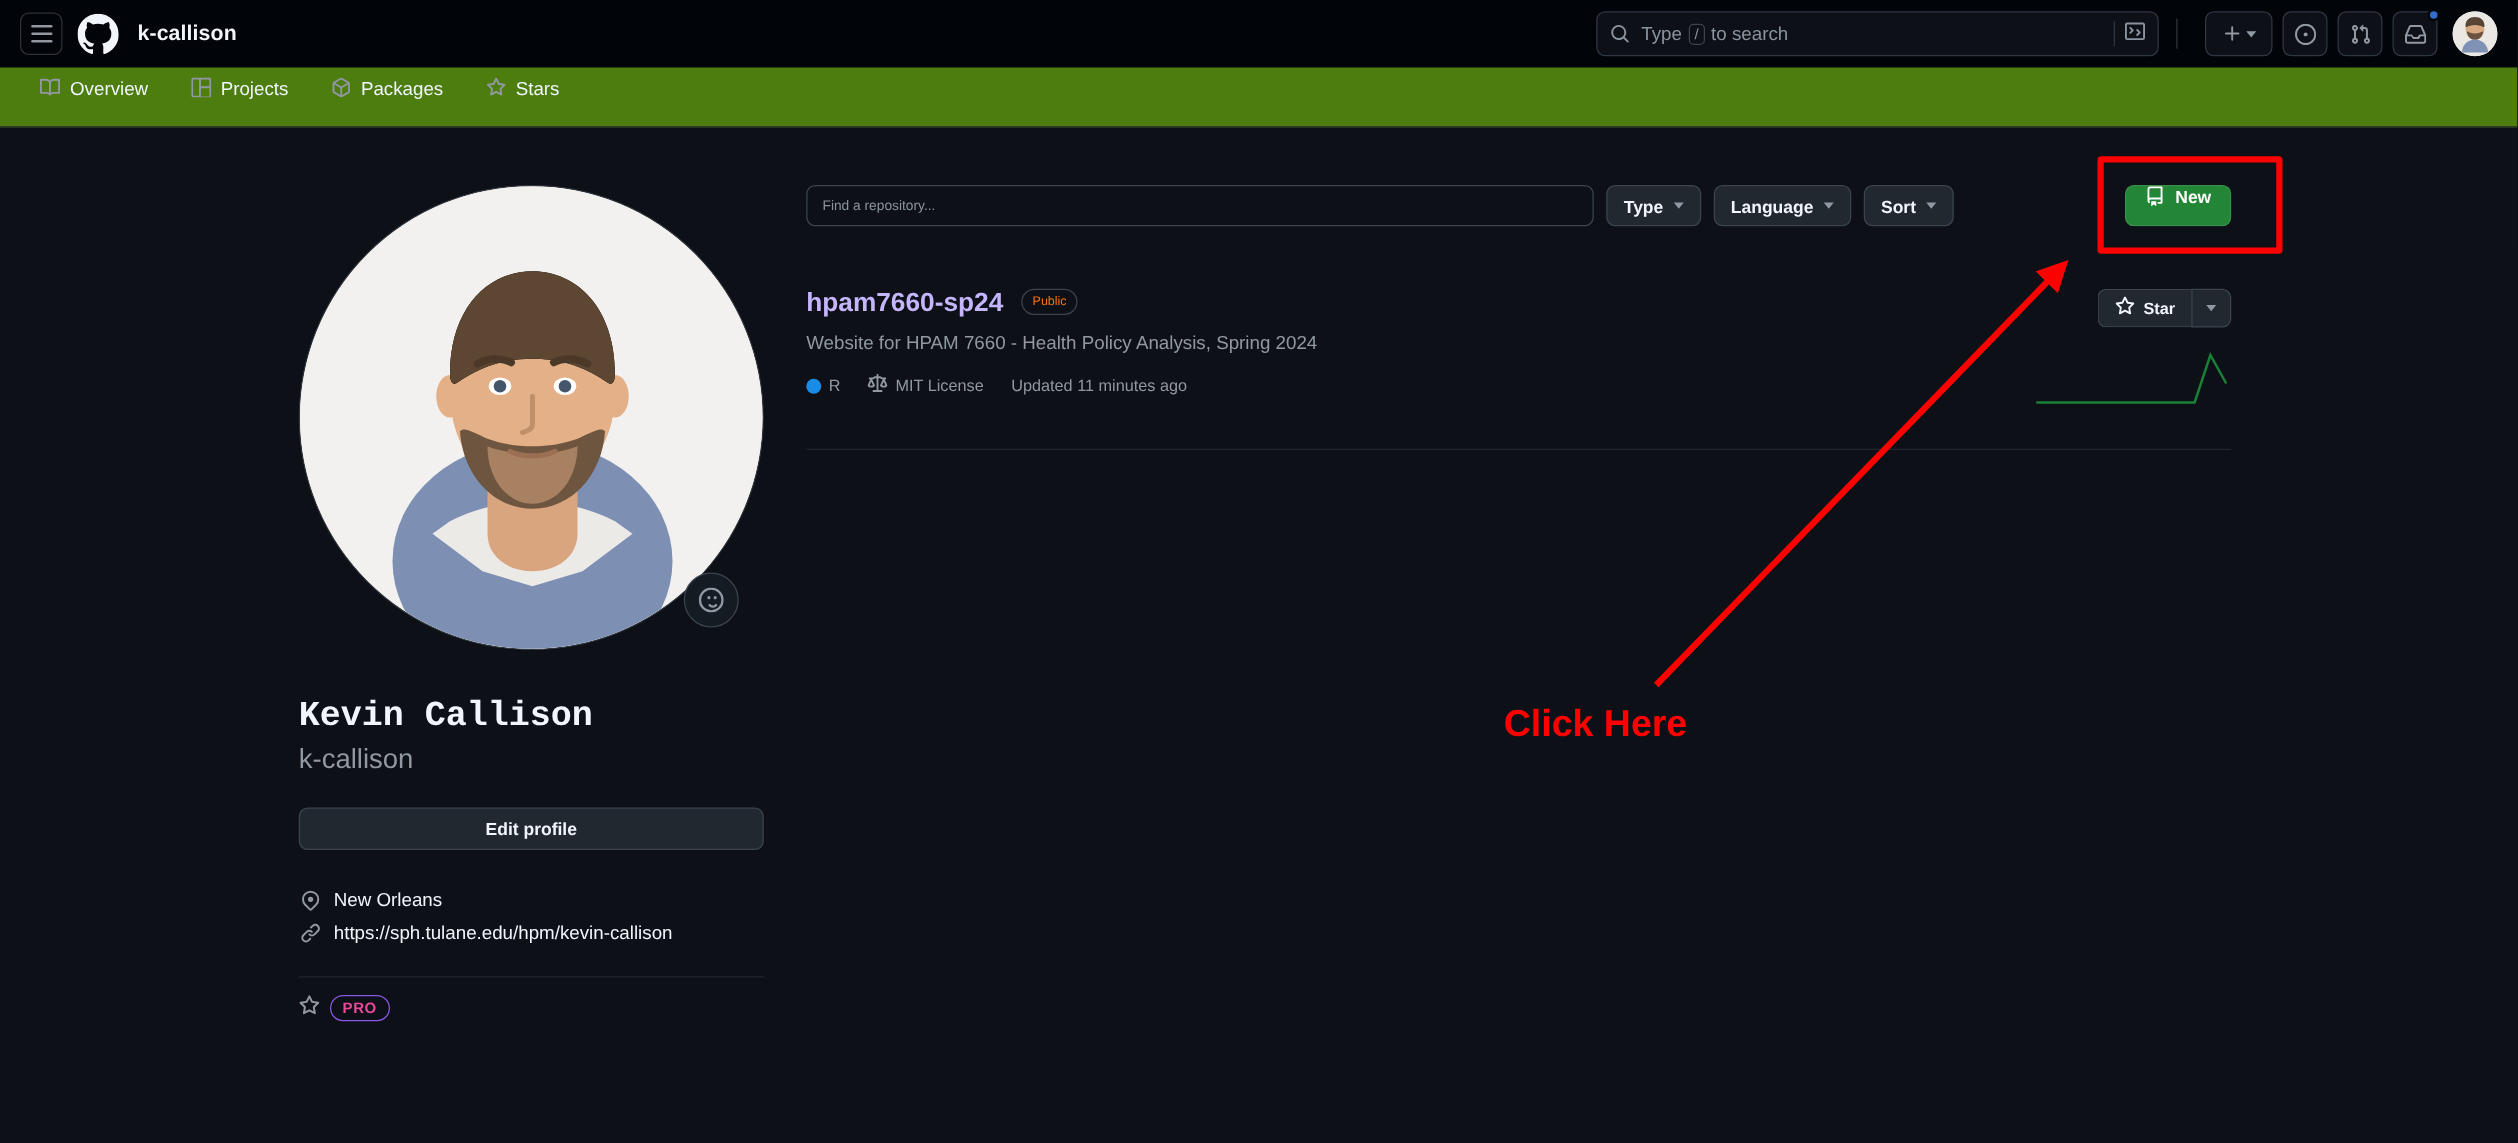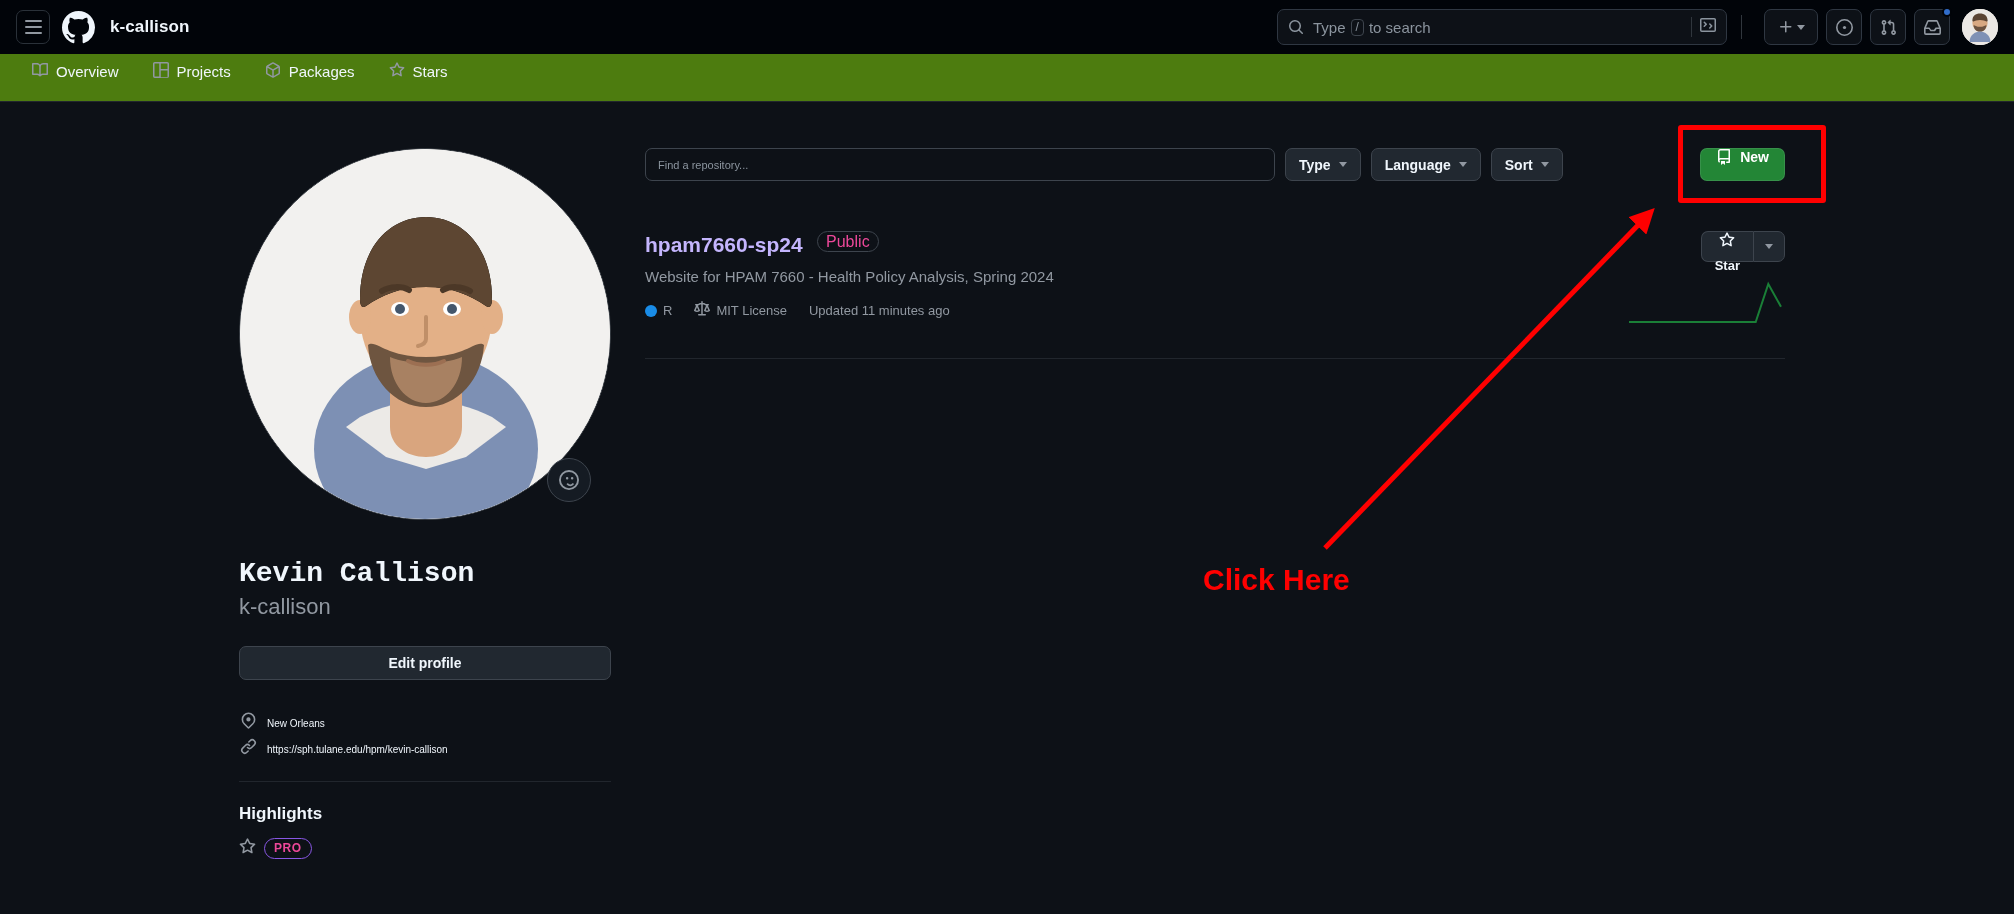--- a/index.html
+++ b/index.html
@@ -97,21 +97,21 @@
   }
   .p-name { color: #f0f6fc; font-size: 28px; font-weight: 700; margin-top: 36px; line-height: 1.25; font-family: Liberation Mono, monospace; }
   .p-login { color: #9198a1; font-size: 22px; font-weight: 300; line-height: 1.3; margin-top: 2px; }
   .edit-profile {
     margin-top: 24px; width: 372px; height: 34px; background: #212830;
     border: 1px solid #3d444d; border-radius: 7px; color: #f0f6fc;
     font-size: 14px; font-weight: 600; cursor: pointer;
     display: flex; align-items: center; justify-content: center;
   }
   .meta-list { margin-top: 32px; display: flex; flex-direction: column; gap: 9px; }
-  .meta-row { display: flex; align-items: flex-end; gap: 10px; color: #f0f6fc; font-size: 10px; }
+  .meta-row { display: flex; align-items: flex-end; gap: 10px; color: #f0f6fc; font-size: 15px; }
   .meta-row .m-ico { width: 18px; display: flex; align-items: center; justify-content: center; }
   .divider-h { margin-top: 26px; width: 372px; height: 1px; background: #21262d; }
   .hl-title { margin-top: 22px; color: #f0f6fc; font-size: 17px; font-weight: 600; }
   .hl-row { margin-top: 14px; display: flex; align-items: center; gap: 8px; }
   .pro-badge {
     border: 1px solid #8957e5; color: #ec4899; font-size: 12px; font-weight: 600;
     border-radius: 20px; padding: 1px 9px; letter-spacing: .5px; line-height: 17px;
   }
 
   
@@ -143,34 +143,34 @@
   .repo-item {
     border-bottom: 1px solid #21262d; padding: 22px 0 28px 0; position: relative;
     display: flex; align-items: flex-start;
   }
   .repo-left { flex: 1; }
   .repo-name {
     color: #c4b5fd; font-size: 21px; font-weight: 700; text-decoration: none; cursor: pointer;
   }
   .public-badge {
     display: inline-block; border: 1px solid #3d444d; border-radius: 20px;
-    color: #ec4899; font-size: 16px; font-weight: 500; padding: 1px 8px;
+    color: #f97316; font-size: 10px; font-weight: 500; padding: 1px 8px;
     vertical-align: 5px; margin-left: 10px; line-height: 17px;
   }
   .repo-desc { color: #9198a1; font-size: 15px; margin-top: 11px; }
   .repo-meta { display: flex; align-items: center; gap: 22px; margin-top: 16px; }
   .meta-item { display: flex; align-items: center; gap: 6px; color: #9198a1; font-size: 13px; }
   .lang-dot { width: 12px; height: 12px; border-radius: 50%; background: #198ce7; }
 
   .repo-right { display: flex; flex-direction: column; align-items: flex-end; }
   .star-group { display: flex; align-items: stretch; }
   .star-btn {
     height: 31px; background: #212830; border: 1px solid #3d444d; border-right: none;
     border-radius: 7px 0 0 7px; color: #f0f6fc; font-size: 13px; font-weight: 600;
-    padding: 0 13px; display: flex; align-items: center; gap: 7px; cursor: pointer; flex-direction: column;
+    padding: 0 13px; display: flex; align-items: center; gap: 7px; cursor: pointer;
   }
   .star-caret {
     height: 31px; width: 32px; background: #212830; border: 1px solid #3d444d;
     border-radius: 0 7px 7px 0; display: flex; align-items: center; justify-content: center;
     cursor: pointer;
   }
   .sparkline { margin-top: 18px; }
 
   
   .annot-layer { position: absolute; left: 0; top: 0; width: 2014px; height: 914px; pointer-events: none; }
@@ -353,21 +353,20 @@
         <svg width="17" height="17" viewBox="0 0 16 16" fill="#9198a1">
             <path d="m7.775 3.275 1.25-1.25a3.5 3.5 0 1 1 4.95 4.95l-2.5 2.5a3.5 3.5 0 0 1-4.95 0 .751.751 0 0 1 .018-1.042.751.751 0 0 1 1.042-.018 1.998 1.998 0 0 0 2.83 0l2.5-2.5a2.002 2.002 0 0 0-2.829-2.831l-1.25 1.25a.751.751 0 0 1-1.042-.018.751.751 0 0 1-.019-1.041Zm-4.69 9.64a1.998 1.998 0 0 0 2.83 0l1.25-1.25a.751.751 0 0 1 1.042.018.751.751 0 0 1 .018 1.042l-1.25 1.25a3.5 3.5 0 1 1-4.95-4.95l2.5-2.5a3.5 3.5 0 0 1 4.95 0 .751.751 0 0 1-.018 1.042.751.751 0 0 1-1.042.018 1.998 1.998 0 0 0-2.83 0l-2.5 2.5a1.998 1.998 0 0 0 0 2.83Z"></path>
           </svg>
       </span>
       <span>https://sph.tulane.edu/hpm/kevin-callison</span>
     </div>
   </div>
 
   <div class="divider-h"></div>
 
-  <div class="hl-title">Highlights</div>
 
   <div class="hl-row">
     <span>
       <svg width="17" height="17" viewBox="0 0 16 16" fill="#9198a1">
           <path d="M8 .25a.75.75 0 0 1 .673.418l1.882 3.815 4.21.612a.75.75 0 0 1 .416 1.279l-3.046 2.97.719 4.192a.751.751 0 0 1-1.088.791L8 12.347l-3.766 1.98a.75.75 0 0 1-1.088-.79l.72-4.194L.818 6.374a.75.75 0 0 1 .416-1.28l4.21-.611L7.327.668A.75.75 0 0 1 8 .25Zm0 2.445L6.615 5.5a.75.75 0 0 1-.564.41l-3.097.45 2.24 2.184a.75.75 0 0 1 .216.664l-.528 3.084 2.769-1.456a.75.75 0 0 1 .698 0l2.77 1.456-.53-3.084a.75.75 0 0 1 .216-.664l2.24-2.183-3.096-.45a.75.75 0 0 1-.564-.41L8 2.694Z"></path>
         </svg>
     </span>
     <span class="pro-badge">PRO</span>
   </div>
 </div>

